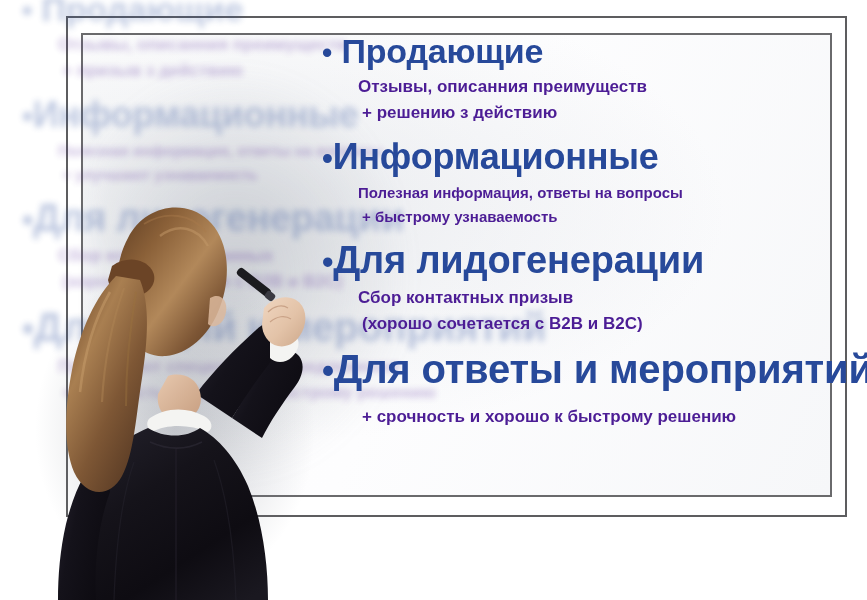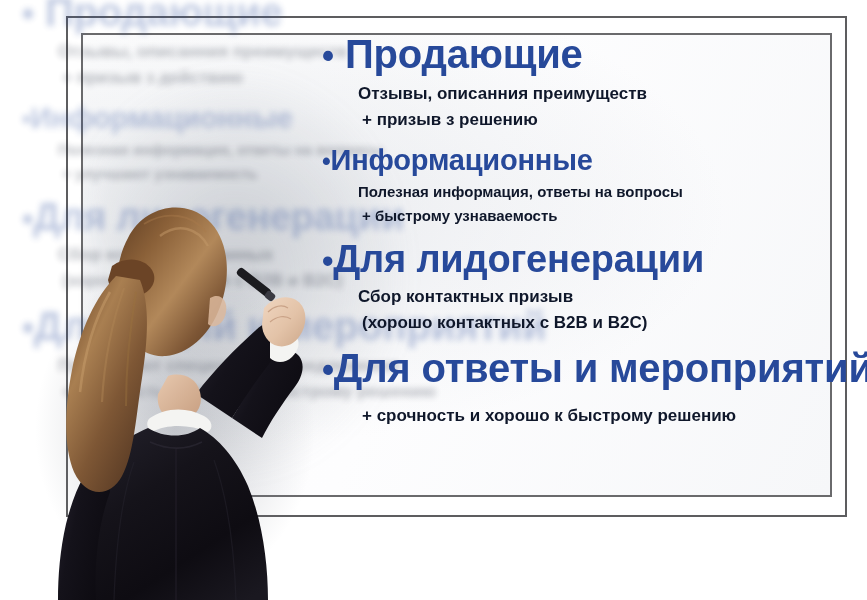--- a/index.html
+++ b/index.html
@@ -75,29 +75,29 @@
     color: #27499a;
     font-weight: bold;
     white-space: nowrap;
     line-height: 1.04;
     letter-spacing: -0.2px;
   }
   .heading .bullet { font-size: .86em; }
   .heading .gap { letter-spacing: 0; }
 
   .body-line {
-    color: #0f172a;
+    color: #4c1d95;
     font-weight: bold;
     white-space: nowrap;
     line-height: 1.06;
   }
 
   
-  .s1 .heading { font-size: 40px; padding-left: 22px; }
-  .s2 .heading { font-size: 29px; padding-left: 22px; }
+  .s1 .heading { font-size: 34px; padding-left: 22px; }
+  .s2 .heading { font-size: 36px; padding-left: 22px; }
   .s3 .heading { font-size: 38px; padding-left: 22px; }
   .s4 .heading { font-size: 40px; padding-left: 22px; }
 
   .s1 .body-line { font-size: 17px; }
   .s2 .body-line { font-size: 15px; }
   .s3 .body-line { font-size: 17px; }
   .s4 .body-line { font-size: 17px; }
 
   .line-a { padding-left: 58px; }
   .line-b { padding-left: 62px; }
@@ -172,41 +172,41 @@
     </div>
   </div>
 
   <div class="content">
 
     <div class="section s1">
       <div class="heading"><span class="bullet">•</span><span class="gap"> </span><span>Продающие</span></div>
       <div class="sp-head"></div>
       <div class="body-line line-a">Отзывы, описанния преимуществ</div>
       <div class="sp-line"></div>
-      <div class="body-line line-b">+ призыв з решению</div>
+      <div class="body-line line-b">+ решению з действию</div>
     </div>
 
     <div class="sp-block"></div>
 
     <div class="section s2">
       <div class="heading"><span class="bullet">•</span><span>Информационные</span></div>
       <div class="sp-head"></div>
       <div class="body-line line-a">Полезная информация, ответы на вопросы</div>
       <div class="sp-line"></div>
       <div class="body-line line-b">+ быстрому узнаваемость</div>
     </div>
 
     <div class="sp-block"></div>
 
     <div class="section s3">
       <div class="heading"><span class="bullet">•</span><span>Для лидогенерации</span></div>
       <div class="sp-head"></div>
       <div class="body-line line-a">Сбор контактных призыв</div>
       <div class="sp-line"></div>
-      <div class="body-line line-b">(хорошо контактных с B2B и B2C)</div>
+      <div class="body-line line-b">(хорошо сочетается с B2B и B2C)</div>
     </div>
 
     <div class="sp-block"></div>
 
     <div class="section s4">
       <div class="heading"><span class="bullet">•</span><span>Для ответы и мероприятий</span></div>
       <div class="sp-head"></div>
       <div class="sp-line"></div>
       <div class="body-line line-b">+ срочность и хорошо к быстрому решению</div>
     </div>

